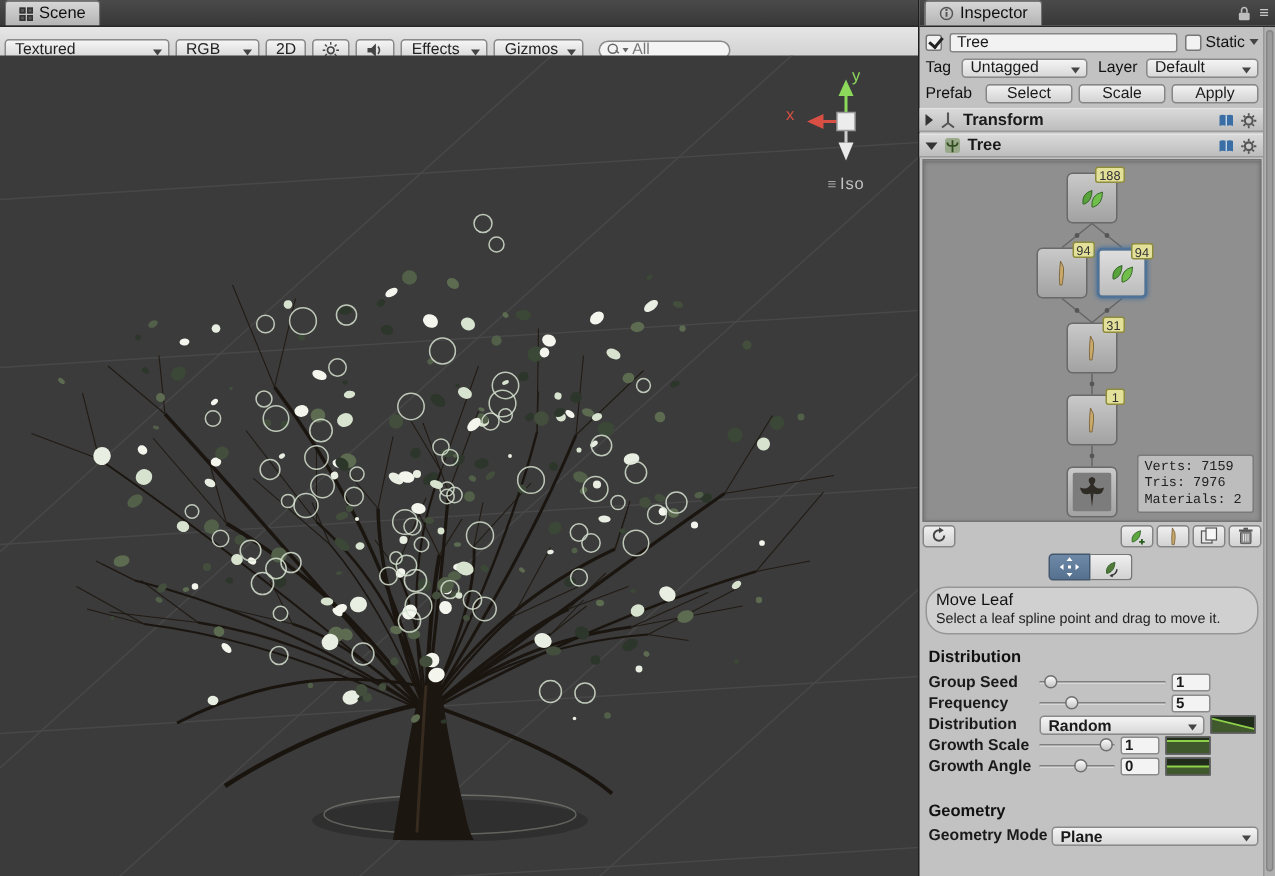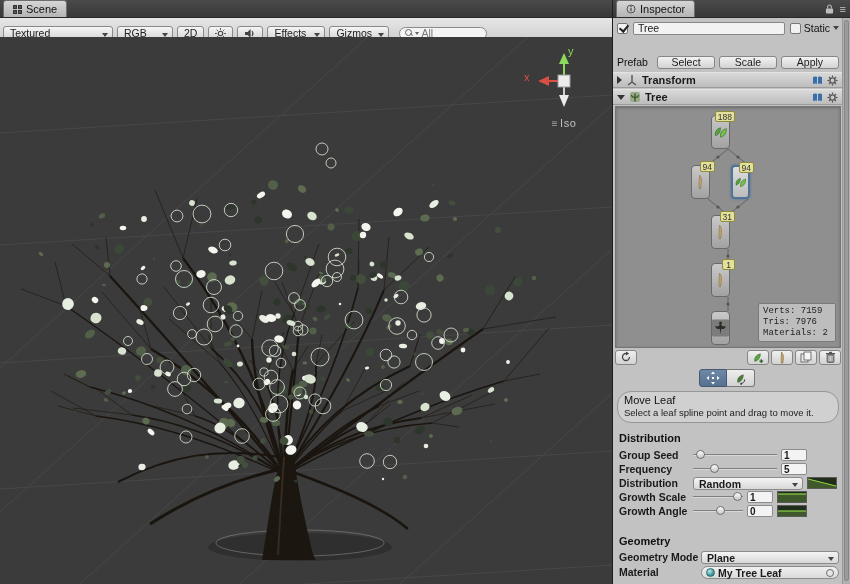--- a/index.html
+++ b/index.html
@@ -39,21 +39,21 @@
   .tfield{flex:1;height:13px;background:#f2f2f2;border:1px solid #868686;border-radius:2px;padding:0 4px;display:flex;align-items:center;margin:0 5px;}
   .ddl{height:13px;background:linear-gradient(#f4f4f4,#d8d8d8);border:1px solid #8a8a8a;border-radius:3px;font-size:10.5px;padding:0 13px 0 5px;display:flex;align-items:center;position:relative;white-space:nowrap;overflow:hidden;}
   .ddl::after{content:"";position:absolute;right:4px;top:5px;border-left:3px solid transparent;border-right:3px solid transparent;border-top:4px solid #444;}
   .pbtn{flex:1;height:13px;margin-left:4px;background:linear-gradient(#f2f2f2,#d3d3d3);border:1px solid #868686;border-radius:3px;display:flex;align-items:center;justify-content:center;font-size:10.5px;}
   .comp-header{position:absolute;left:0;right:8px;height:16px;background:linear-gradient(#d9d9d9,#bdbdbd);border-top:1px solid #e4e4e4;border-bottom:1px solid #9a9a9a;display:flex;align-items:center;gap:4px;padding:0 4px;font-weight:bold;font-size:11px;}
   .hdr-icons{margin-left:auto;display:flex;align-items:center;gap:4px;}
   .fold-closed{width:0;height:0;border-left:5px solid #333;border-top:4px solid transparent;border-bottom:4px solid transparent;}
   .fold-open{width:0;height:0;border-top:5px solid #333;border-left:4px solid transparent;border-right:4px solid transparent;}
   
   .tree-canvas{position:absolute;top:106px;left:2px;right:9px;height:242px;background:#8f8f8f;border:1px solid #757575;box-shadow:inset 0 1px 3px rgba(0,0,0,0.25);}
-  .tnode{position:absolute;width:19px;height:34px;border:1px solid #696969;border-radius:4px;background:linear-gradient(#c9c9c9,#a2a2a2);display:flex;align-items:center;justify-content:flex-start;}
+  .tnode{position:absolute;width:34px;height:34px;border:1px solid #696969;border-radius:4px;background:linear-gradient(#c9c9c9,#a2a2a2);display:flex;align-items:center;justify-content:center;}
   .tnode.selected{border:2px solid #4f7396;background:linear-gradient(#dedede,#bcbcbc);box-shadow:0 0 3px rgba(60,110,160,0.8);}
   .badge{position:absolute;top:-5px;right:-6px;min-width:13px;height:11px;padding:0 2px;background:#e3e09a;border:1px solid #8d8b3e;border-radius:2px;font-size:8.5px;line-height:10px;text-align:center;color:#333;}
   .stats-box{position:absolute;right:4px;top:196px;width:78px;background:#bdbdbd;border:1px solid #7a7a7a;border-radius:2px;padding:2px 4px;font-size:9px;line-height:11px;color:#222;font-family:Liberation Mono, monospace;}
   
   .iconbar{position:absolute;top:349px;left:2px;right:9px;height:16px;display:flex;align-items:center;gap:3px;}
   .mini-btn{height:15px;min-width:22px;padding:0 3px;background:linear-gradient(#f0f0f0,#d2d2d2);border:1px solid #858585;border-radius:3px;display:inline-flex;align-items:center;justify-content:center;}
   .iconbar .right-group{margin-left:auto;display:flex;gap:2px;}
   
   .tool-row{position:absolute;top:369px;left:0;right:9px;display:flex;justify-content:center;}
   .tool-btn{width:28px;height:18px;border:1px solid #777;background:linear-gradient(#efefef,#d2d2d2);display:flex;align-items:center;justify-content:center;}
@@ -557,20 +557,30 @@
     </div>
 
     <div class="irow" style="top:21px">
       <span class="chk checked"></span>
       <span class="tfield">Tree</span>
       <span class="chk" style="margin-right:3px"></span>
       <span class="lbl">Static</span>
       <span style="margin-left:3px;border-left:3px solid transparent;border-right:3px solid transparent;border-top:4px solid #444"></span>
     </div>
 
+    <div class="irow" style="top:38px">
+      <span class="lbl" style="width:24px">Tag</span>
+      <span class="ddl" style="width:84px">
+          <span>Untagged</span>
+        </span>
+      <span class="lbl" style="width:32px;margin-left:7px">Layer</span>
+      <span class="ddl" style="flex:1">
+          <span>Default</span>
+        </span>
+    </div>
 
     <div class="irow" style="top:55px">
       <span class="lbl" style="width:36px">Prefab</span>
       <span class="pbtn">Select</span>
       <span class="pbtn">Scale</span>
       <span class="pbtn">Apply</span>
     </div>
 
     <div class="comp-header" style="top:72px">
       <span class="fold-closed"></span>
@@ -813,26 +823,18 @@
 
     <div class="sec-title" style="top:535px">Geometry</div>
 
     <div class="prow" style="top:551px">
       <span class="plbl" style="width:82px">Geometry Mode</span>
       <span class="ddl" style="flex:1">
           <span>Plane</span>
         </span>
     </div>
 
-    <div class="prow" style="top:566px">
-      <span class="plbl" style="width:82px">Material</span>
-      <span class="objfield">
-        <span class="mat-icon"></span>
-        <span>My Tree Leaf</span>
-        <span class="obj-picker"></span>
-      </span>
-    </div>
 
     <div class="iscroll">
         <div class="ithumb"></div>
       </div>
   </div>
 </div>
 
 </body></html>

